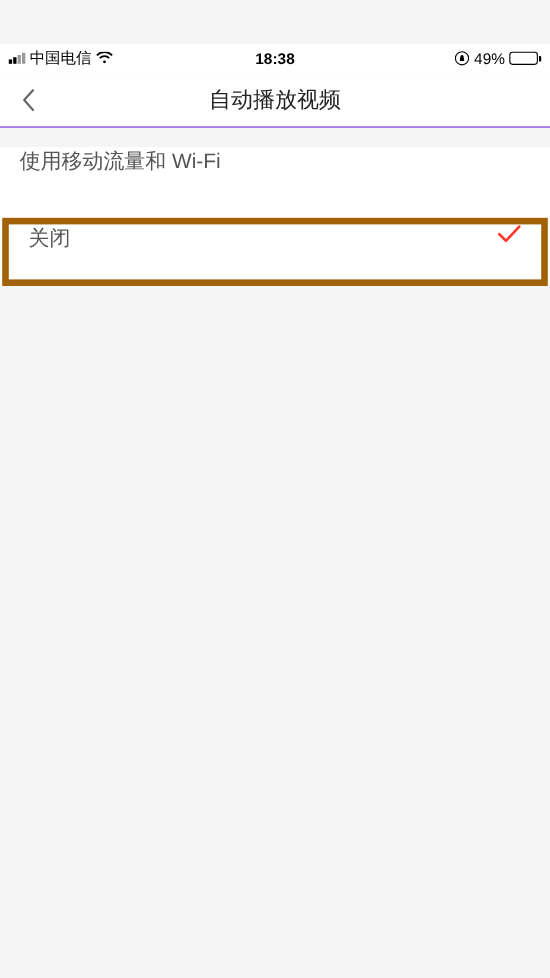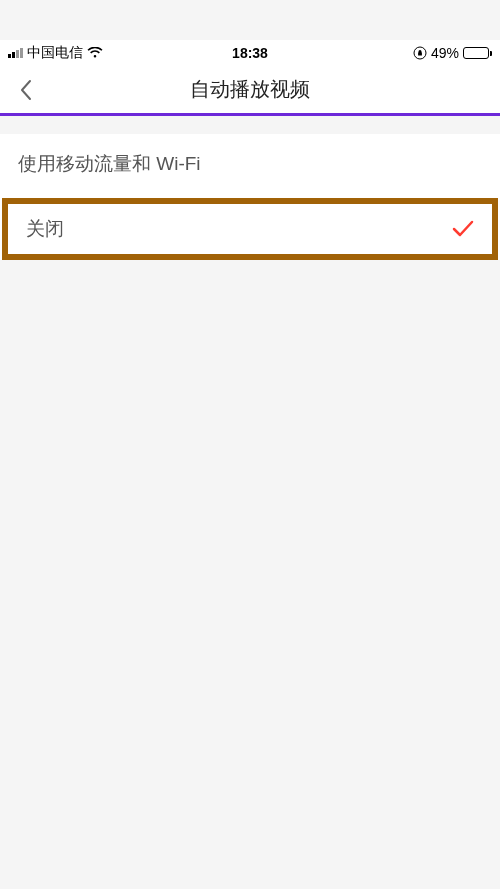--- a/index.html
+++ b/index.html
@@ -16,27 +16,27 @@
   .signal .b1 { height: 4px; }
   .signal .b2 { height: 6px; }
   .signal .b3 { height: 8px; }
   .signal .b4 { height: 10px; }
   .wifi svg { display: block; }
   .battery { display: inline-flex; align-items: center; }
   .battery-body { width: 26px; height: 12px; border: 1.2px solid #000; border-radius: 3px; position: relative; padding: 1px; }
   .battery-fill { height: 100%; background: #000; border-radius: 1px; }
   .battery-cap { width: 2px; height: 5px; background: #000; margin-left: 1px; border-radius: 0 1px 1px 0; }
   
-  .nav-bar { height: 50px; background: #fff; display: flex; align-items: center; justify-content: center; position: relative; border-bottom: 3px solid #6d28d9; }
+  .nav-bar { height: 50px; background: #fff; display: flex; align-items: center; justify-content: center; position: relative; border-bottom: 1px solid #6d28d9; }
   .nav-back { position: absolute; left: 12px; top: 50%; transform: translateY(-50%); width: 28px; height: 28px; display: flex; align-items: center; justify-content: center; }
   .nav-back svg { display: block; }
   .nav-title { font-size: 20px; color: #222; font-weight: 500; }
   
   .list { margin-top: 18px; background: #fff; }
-  .row { height: 60px; display: flex; align-items: center; justify-content: space-between; padding: 0 18px; position: relative; background: #fff; }
+  .row { height: 60px; display: flex; justify-content: space-between; padding: 0 18px; position: relative; background: #fff; }
   .row + .row::before { content: ""; position: absolute; top: 0; left: 0; right: 0; height: 1px; background: #eee; }
   .row-label { font-size: 19px; color: #555; }
   .row.selected { border: 6px solid #a16207; height: 62px; margin: 4px 2px; }
   .row.selected::before { display: none; }
   .check svg { display: block; }
   .lock-icon { display: inline-flex; }
 </style>
 </head>
 <body>
 <div class="screen">

